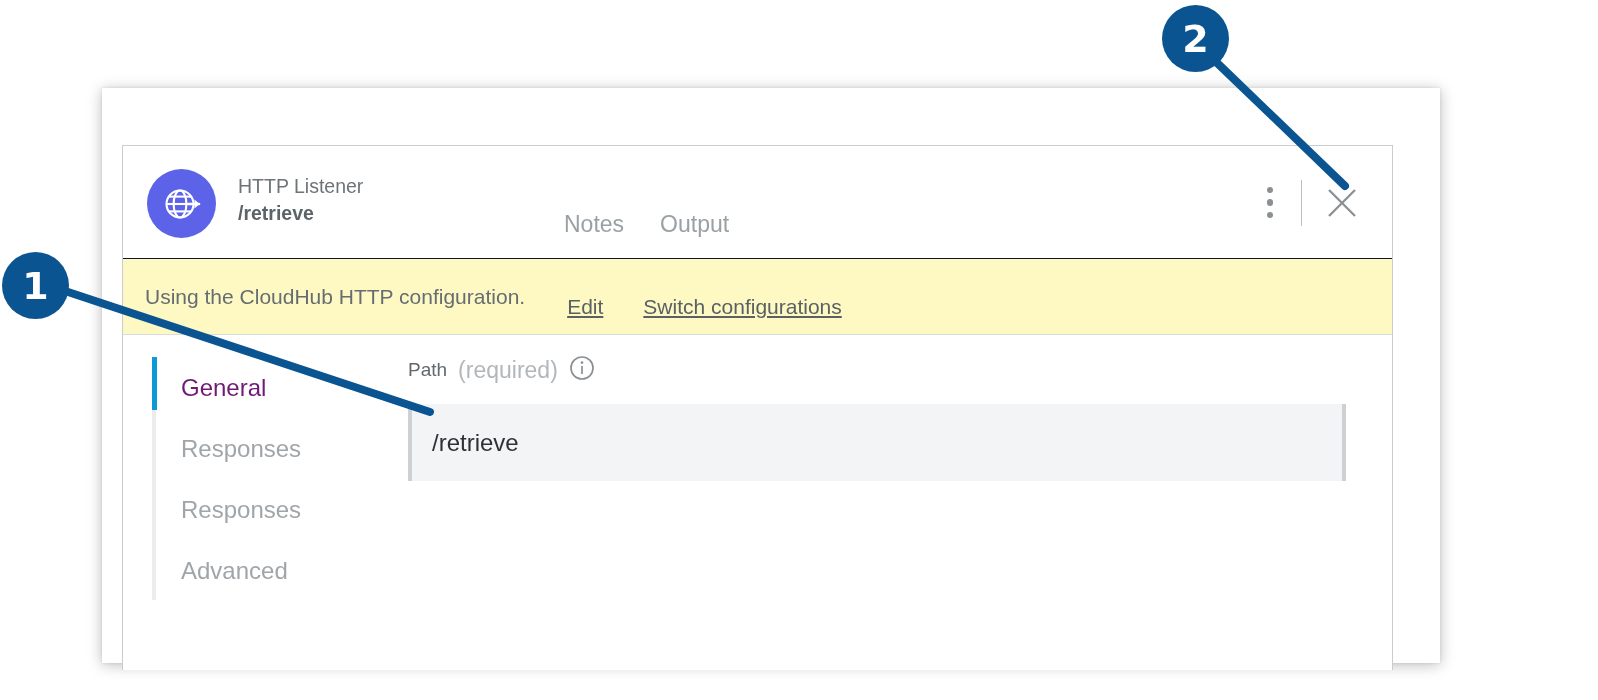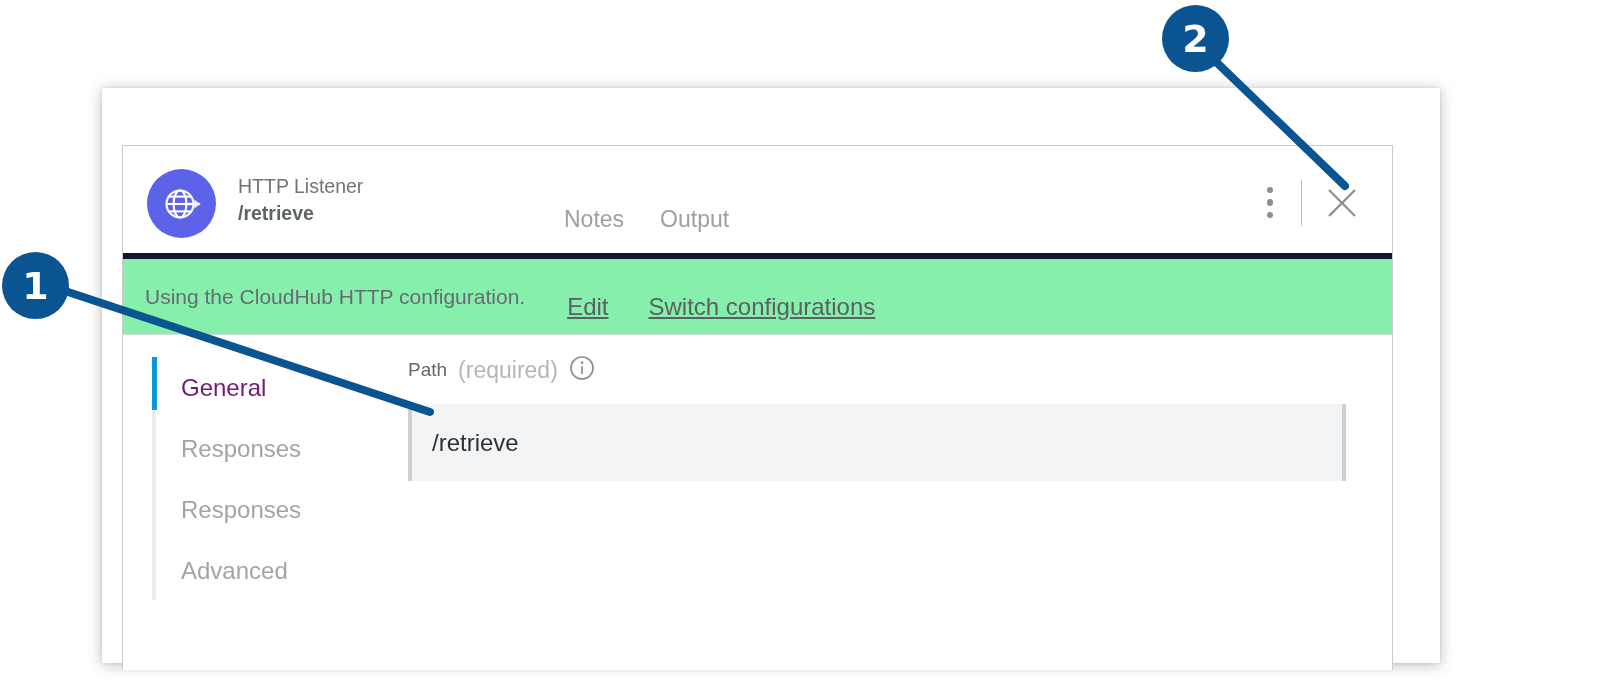--- a/index.html
+++ b/index.html
@@ -35,21 +35,21 @@
     background: #ffffff;
     border: 1px solid #c9cdd1;
     border-bottom: none;
     overflow: hidden;
   }
 
   
   #panel-header {
     position: relative;
     height: 113px;
-    border-bottom: 6px solid #0f172a;
+    border-bottom: 1px solid #0f172a;
     background: #ffffff;
   }
 
   #listener-icon {
     position: absolute;
     left: 24px; top: 23px;
     width: 69px; height: 69px;
     border-radius: 50%;
     background: #5c63e8;
     display: flex;
@@ -133,33 +133,33 @@
     width: 40px; height: 40px;
     display: flex; align-items: center; justify-content: center;
     cursor: pointer;
     margin-right: 12px;
   }
 
   
   #config-strip {
     position: relative;
     height: 76px;
-    background: #86efac;
+    background: #fef9c3;
     border-bottom: 1px solid #d8dcdf;
     display: flex;
     align-items: center;
     padding-left: 22px;
   }
   #config-text {
     font-size: 21px;
     color: #666d72;
     white-space: nowrap;
   }
   .config-link {
-    font-size: 24px;
+    font-size: 21px;
     color: #5a6165;
     text-decoration: underline;
     white-space: nowrap;
     cursor: pointer;
     margin-top: 21px;
   }
   #link-edit { margin-left: 42px; }
   #link-switch { margin-left: 40px; }
 
   

